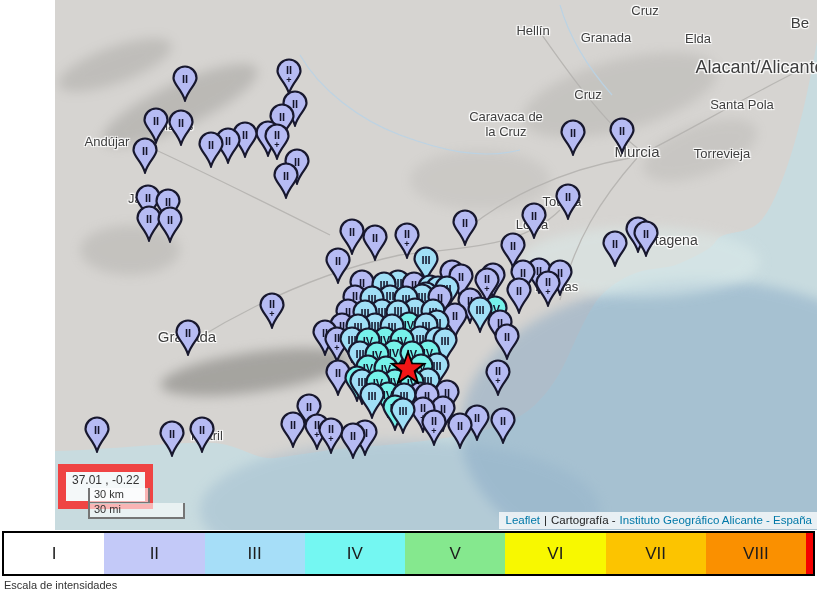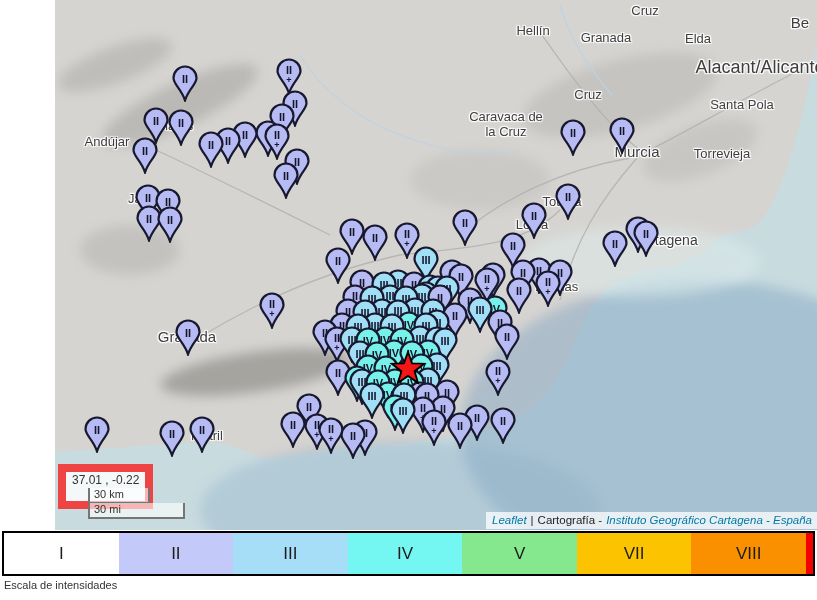--- a/index.html
+++ b/index.html
@@ -12,21 +12,21 @@
   .city-label{position:absolute;transform:translate(-50%,-50%);color:#3e3e3e;white-space:pre-line;text-align:center;line-height:1.12;
     text-shadow:-1px -1px 1px #fff,1px -1px 1px #fff,-1px 1px 1px #fff,1px 1px 1px #fff,0 0 3px #fff;}
   .pin{position:absolute;width:26px;height:37px;}
   .epicenter{position:absolute;z-index:3;}
   .ctrl{position:absolute;z-index:5;color:#333;box-sizing:border-box;}
   .coords{left:3px;top:464px;background:rgba(255,255,255,.8);border:8px solid #ef4444;font-size:12px;padding:1px 6px 14px 6px;}
   .scalebox{background:rgba(255,255,255,.6);border:2px solid #757575;border-top:none;font-size:11px;padding:0 4px 1px 4px;line-height:13px;margin-left:28px;}
   .scale-km{left:5px;top:488px;width:62px;}
   .scale-mi{left:5px;top:503px;width:97px;}
   .attrib{right:0;bottom:1px;background:rgba(255,255,255,.75);font-size:11.5px;padding:2px 5px 3px 6px;display:flex;gap:4px;color:#222;}
-  .attrib a{color:#0078A8;text-decoration:none;cursor:pointer;font-style:italic;}
+  .attrib a{color:#0078A8;text-decoration:none;cursor:pointer;}
   .legend{position:absolute;left:2px;top:531px;width:813px;height:45px;border:2px solid #000;box-sizing:border-box;display:flex;z-index:6;background:#fff;}
   .legend .seg{flex:1 1 0;display:flex;align-items:center;justify-content:center;font-size:17px;color:#1c1c1c;}
   .legend .overflow{flex:0 0 7px;}
   .caption{position:absolute;left:4px;top:579px;font-size:11px;color:#333;}
 </style>
 </head>
 <body>
 
 <div class="frame">
 
@@ -615,28 +615,29 @@
       </div>
 
     <div class="ctrl coords">37.01 , -0.22</div>
     <div class="ctrl scalebox scale-km">30 km</div>
     <div class="ctrl scalebox scale-mi">30 mi</div>
 
     <div class="ctrl attrib">
       <a>Leaflet</a>
       <span>|</span>
       <span>Cartografía -</span>
-      <a>Instituto Geográfico Cartagena - España</a>
+      <a>Instituto Geográfico Alicante - España</a>
     </div>
   </div>
 
   <div class="legend">
       <div class="seg" style="background: rgb(255, 255, 255);">I</div>
       <div class="seg" style="background: rgb(195, 201, 248);">II</div>
       <div class="seg" style="background: rgb(166, 222, 248);">III</div>
       <div class="seg" style="background: rgb(116, 247, 242);">IV</div>
       <div class="seg" style="background: rgb(133, 232, 142);">V</div>
+      <div class="seg" style="background: rgb(248, 248, 0);">VI</div>
       <div class="seg" style="background: rgb(252, 196, 0);">VII</div>
       <div class="seg" style="background: rgb(250, 144, 0);">VIII</div>
       <div class="seg overflow" style="background: rgb(245, 0, 0);"></div>
     </div>
   <div class="caption">Escala de intensidades</div>
 </div>
 
 </body></html>

